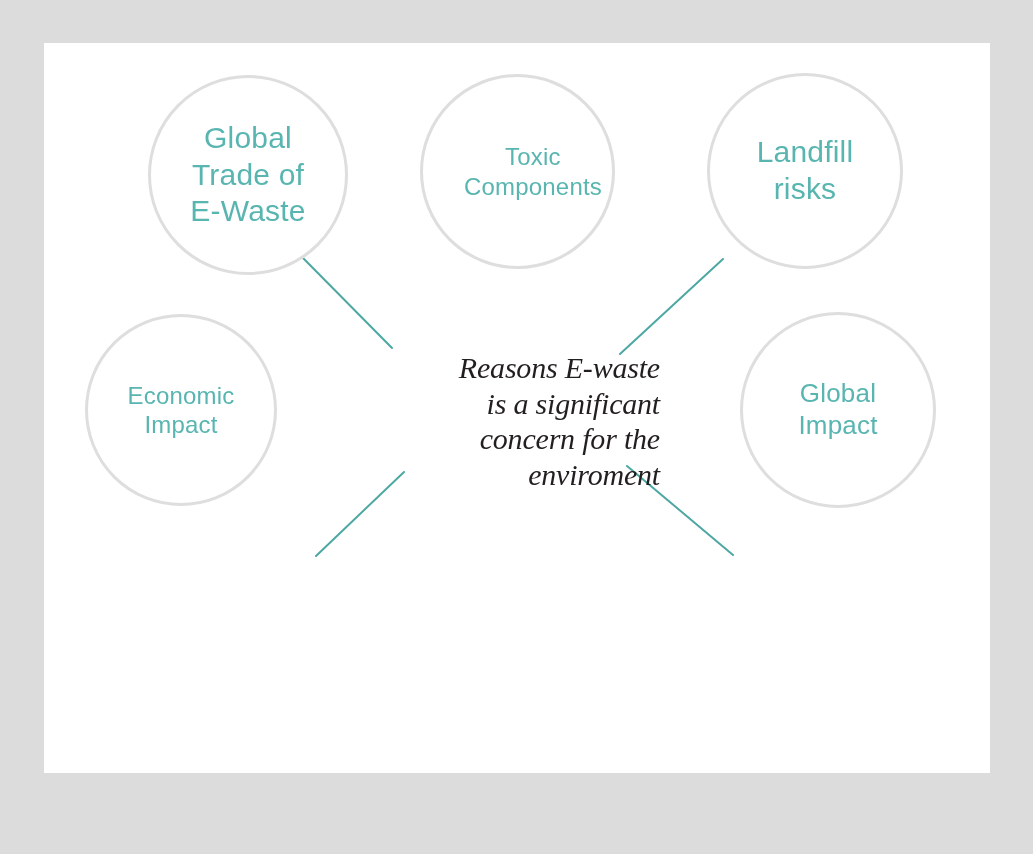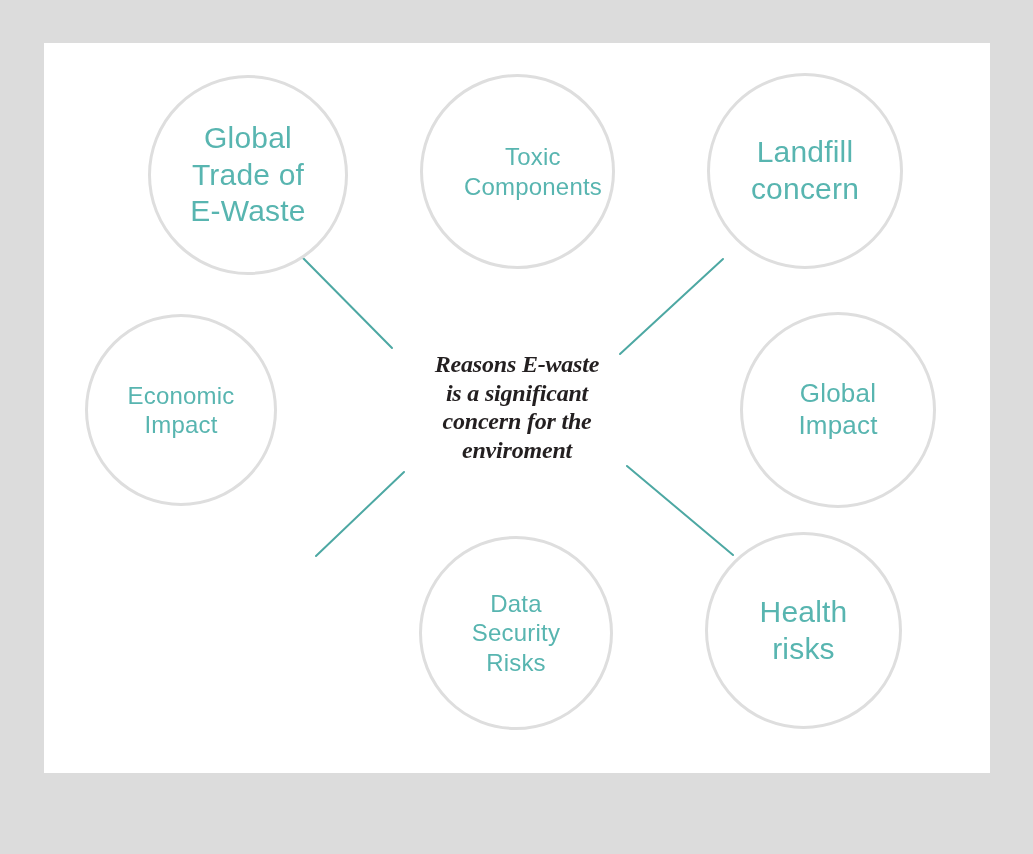--- a/index.html
+++ b/index.html
@@ -67,26 +67,26 @@
   .size-lg .bubble-label { font-size: 30px; }
   .size-md .bubble-label { font-size: 26px; }
   .size-sm .bubble-label { font-size: 24px; }
 
   
   #center-text {
     position: absolute;
     left: 374px;
     top: 350px;
     width: 286px;
-    text-align: center;
+    text-align: right;
     color: #231f20;
     font-family: "Liberation Serif", serif;
-    font-weight: bold;
+    font-weight: normal;
     font-style: italic;
-    font-size: 24px;
+    font-size: 30px;
     line-height: 1.19;
     letter-spacing: -0.2px;
     white-space: pre-line;
   }
 </style>
 </head>
 <body>
 
 <div id="stage">
 
@@ -105,43 +105,34 @@
 E-Waste</span>
   </div>
 
   <div class="bubble size-sm" style="left:420px; top:74px; width:195px; height:195px;justify-content:flex-end;">
     <span class="bubble-label">Toxic
 Components</span>
   </div>
 
   <div class="bubble size-lg" style="left:707px; top:73px; width:196px; height:196px;">
     <span class="bubble-label">Landfill
-concern</span>
+risks</span>
   </div>
 
   <div class="bubble size-sm" style="left:85px; top:314px; width:192px; height:192px;">
     <span class="bubble-label">Economic
 Impact</span>
   </div>
 
   <div class="bubble size-md" style="left:740px; top:312px; width:196px; height:196px;">
     <span class="bubble-label">Global
 Impact</span>
   </div>
 
 
-  <div class="bubble size-sm" style="left:419px; top:536px; width:194px; height:194px;">
-    <span class="bubble-label">Data
-Security
-Risks</span>
-  </div>
 
-  <div class="bubble size-lg" style="left:705px; top:532px; width:197px; height:197px;">
-    <span class="bubble-label">Health
-risks</span>
-  </div>
 
   <div id="center-text">Reasons E-waste
 is a significant
 concern for the
 enviroment</div>
 
 </div>
 
 </body></html>

